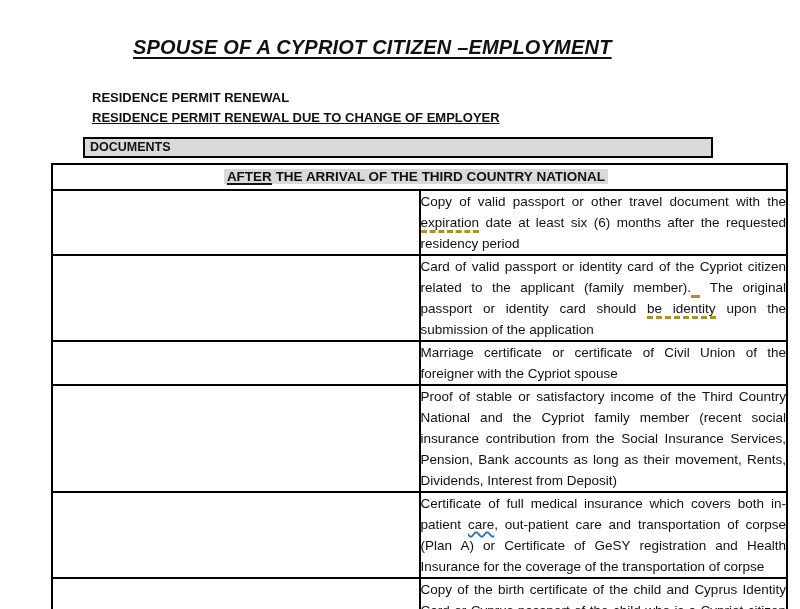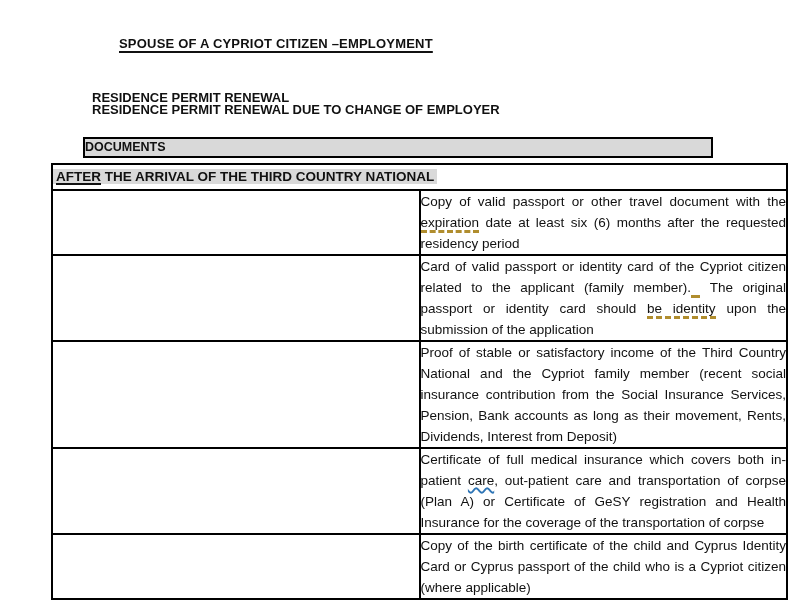--- a/index.html
+++ b/index.html
@@ -14,50 +14,52 @@
     position: relative;
     width: 800px;
     height: 609px;
     background: #ffffff;
     color: var(--ink);
     font-family: "Liberation Sans", sans-serif;
     overflow: hidden;
   }
   .title {
     position: absolute;
-    left: 119px;
+    left: 133px;
     top: 36px;
-    font-size: 13px;
+    font-size: 20px;
     font-weight: 700;
     letter-spacing: 0.2px;
     text-decoration: underline;
     text-decoration-thickness: 2px;
     text-underline-offset: 3px;
     white-space: nowrap;
+    font-style: italic;
   }
   .subtitle {
     position: absolute;
     left: 92px;
     font-size: 13px;
     font-weight: 700;
     white-space: nowrap;
   }
   .subtitle.line1 { top: 90px; }
-  .subtitle.line2 { top: 102px; }
+  .subtitle.line2 { top: 110px; text-decoration: underline; }
   .documents-bar {
     position: absolute;
     left: 83px;
     top: 137px;
     width: 630px;
     height: 21px;
     background: var(--gray);
     border: 2px solid #000;
     font-size: 12.5px;
     font-weight: 700;
     line-height: 17px;
+    padding-left: 5px;
   }
   table.doc-table {
     position: absolute;
     left: 51px;
     top: 163px;
     width: 737px;
     border-collapse: collapse;
     table-layout: fixed;
     font-size: 13.5px;
     line-height: 21px;
@@ -66,20 +68,21 @@
     border: 2px solid #000;
     vertical-align: top;
     padding: 0;
   }
   td.check-cell { width: 33px; }
   td.content-cell {
     padding: 1px 5px 2px 6px;
     text-align: justify;
   }
   tr.header-row td {
+    text-align: center;
     font-weight: 700;
     padding: 1px 7px 2px 0;
   }
   .hl {
     background: var(--gray);
     padding: 0 3px;
   }
   .u-word {
     text-decoration: underline;
     text-decoration-thickness: 2px;
@@ -117,20 +120,24 @@
     <tr>
       <td class="check-cell"></td>
       <td class="content-cell"><span>Copy of valid passport or other travel document with the </span><span class="mark-gold">expiration</span><span> date at least six (6) months after the requested residency period</span></td>
     </tr>
     <tr>
       <td class="check-cell"></td>
       <td class="content-cell"><span>Card of valid passport or identity card of the Cypriot citizen related to the applicant (family member).</span><span class="mark-gold">&nbsp;</span><span> The original passport or identity card should </span><span class="mark-gold">be identity</span><span> upon the submission of the application</span></td>
     </tr>
     <tr>
       <td class="check-cell"></td>
+      <td class="content-cell"><span>Marriage certificate or certificate of Civil Union of the foreigner with the Cypriot spouse</span></td>
+    </tr>
+    <tr>
+      <td class="check-cell"></td>
       <td class="content-cell"><span>Proof of stable or satisfactory income of the Third Country National and the Cypriot family member (recent social insurance contribution from the Social Insurance Services, Pension, Bank accounts as long as their movement, Rents, Dividends, Interest from Deposit)</span></td>
     </tr>
     <tr>
       <td class="check-cell"></td>
       <td class="content-cell"><span>Certificate of full medical insurance which covers both in-patient </span><span class="mark-blue">care</span><span>, out-patient care and transportation of corpse (Plan A) or Certificate of GeSY registration and Health Insurance for the coverage of the transportation of corpse</span></td>
     </tr>
     <tr>
       <td class="check-cell"></td>
       <td class="content-cell"><span>Copy of the birth certificate of the child and Cyprus Identity Card or Cyprus passport of the child who is a Cypriot citizen (where applicable)</span></td>
     </tr>

